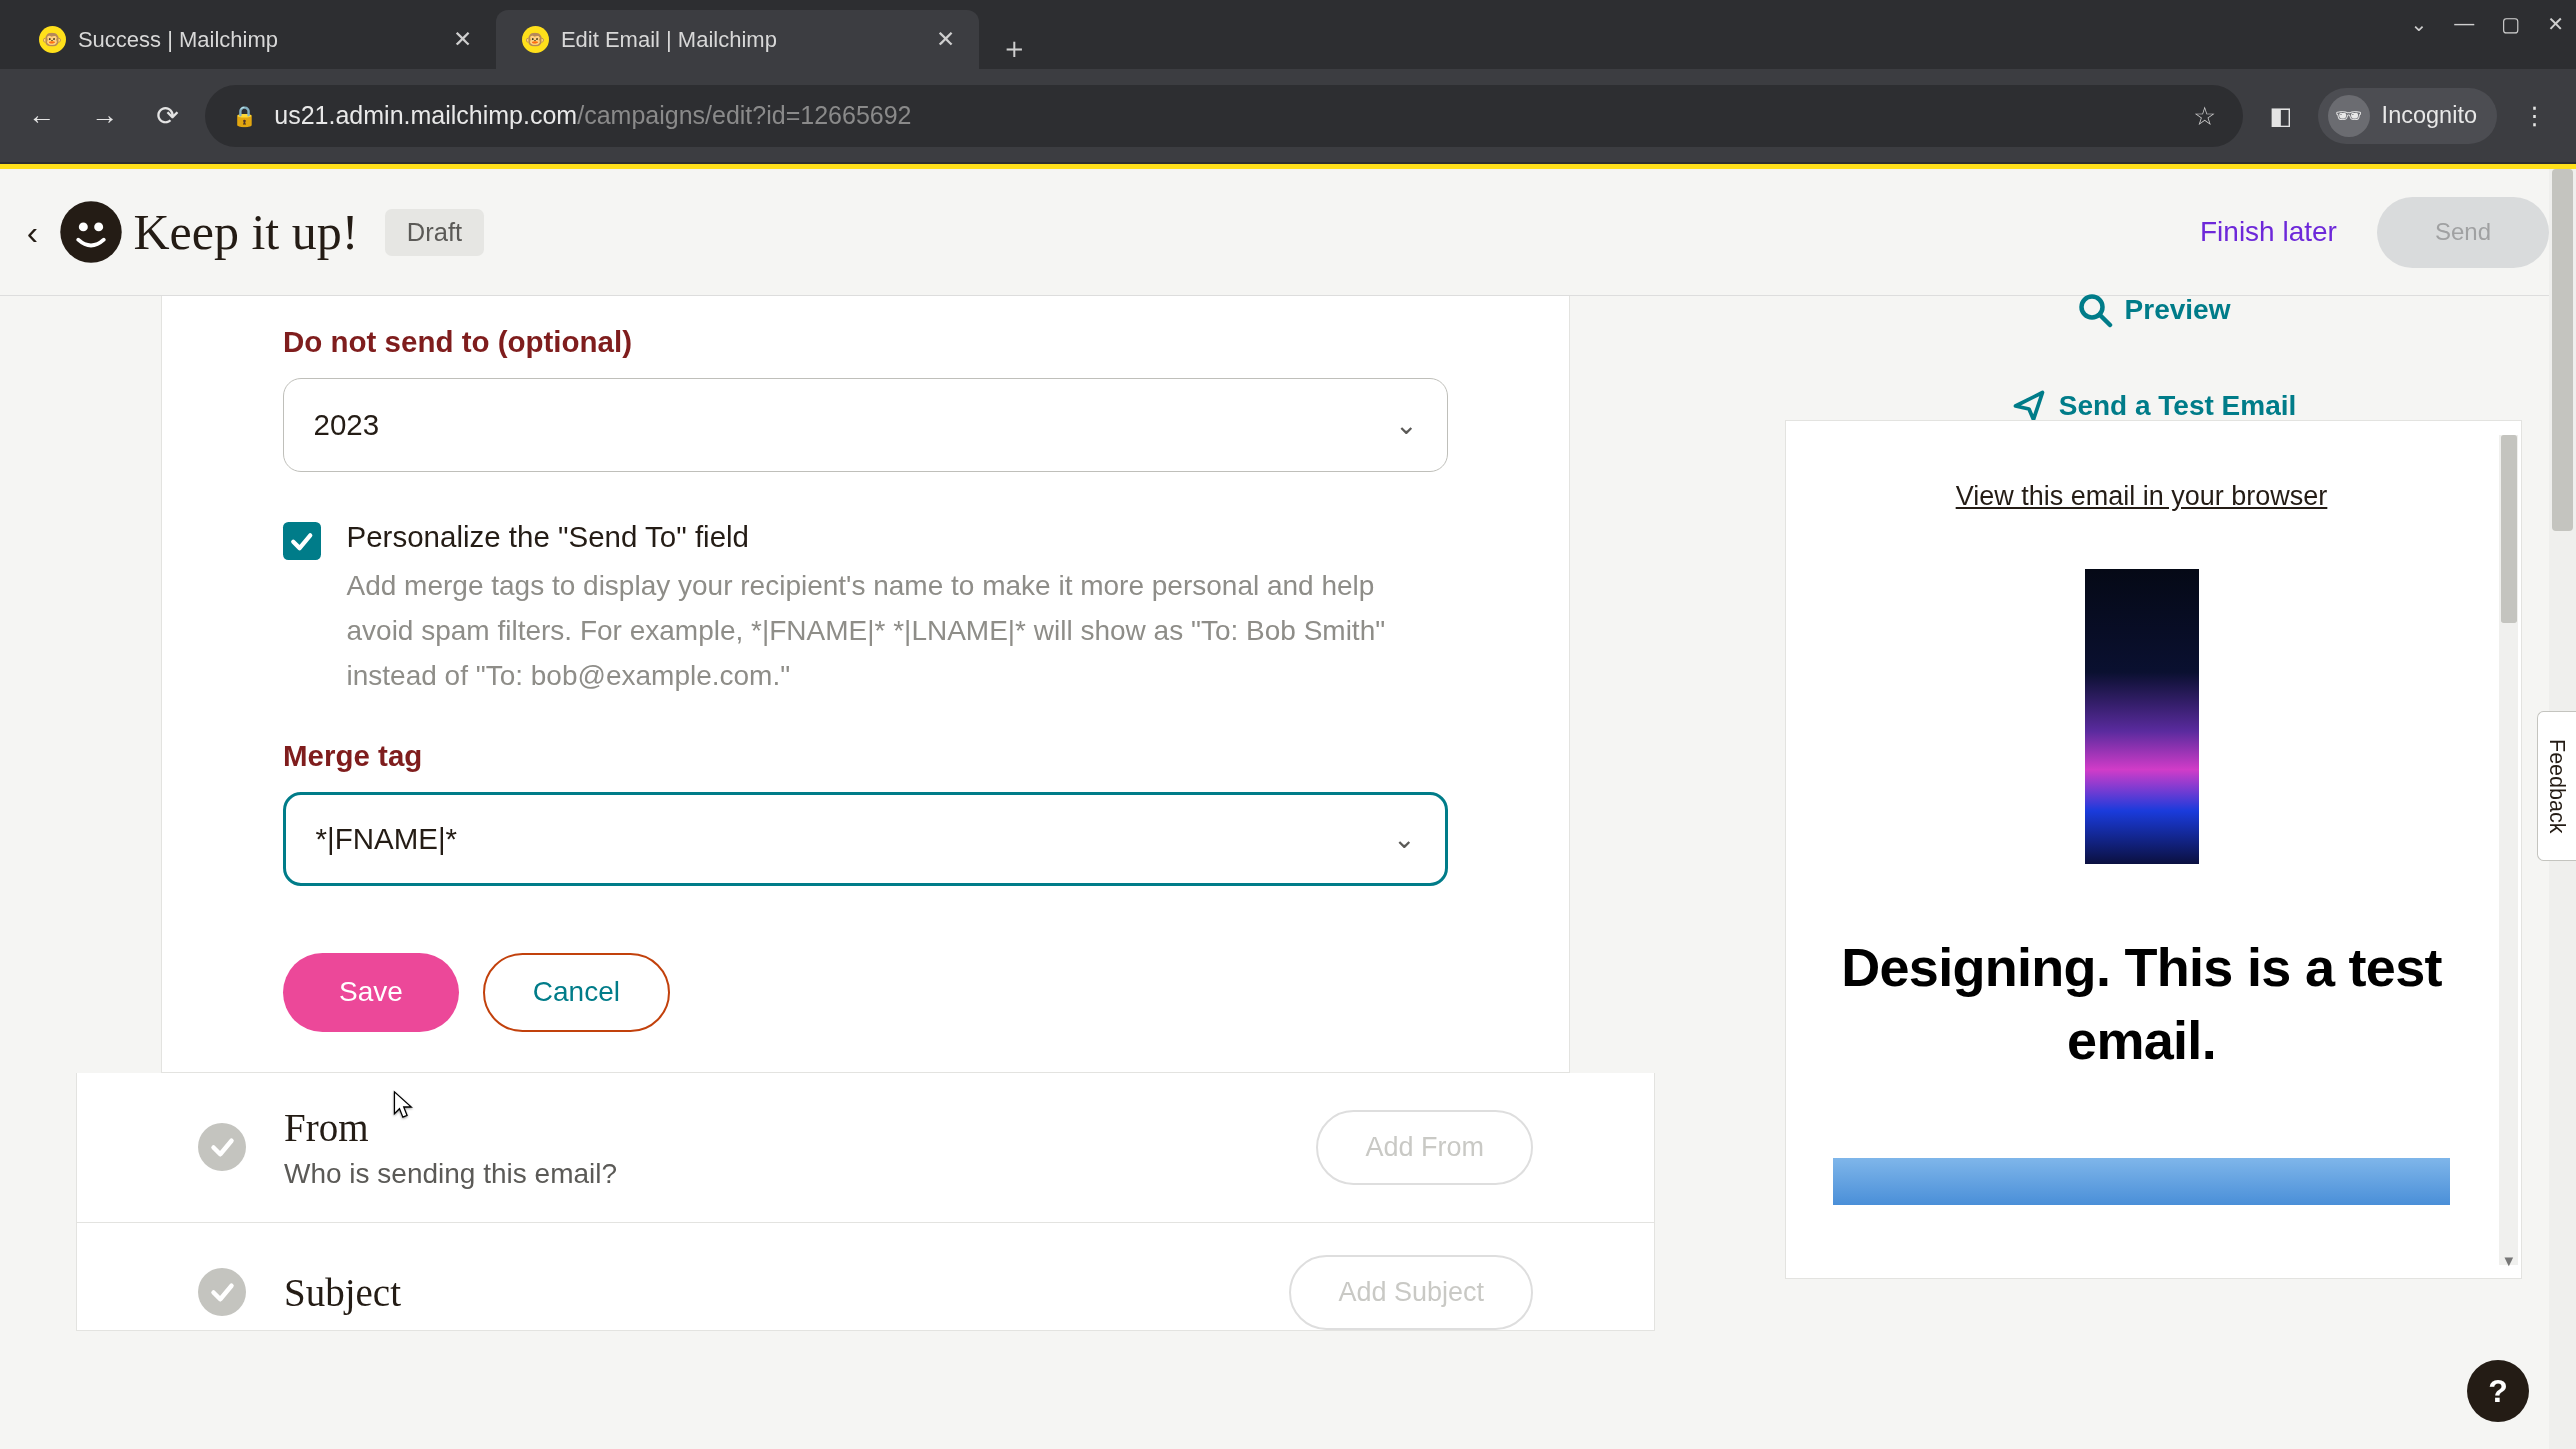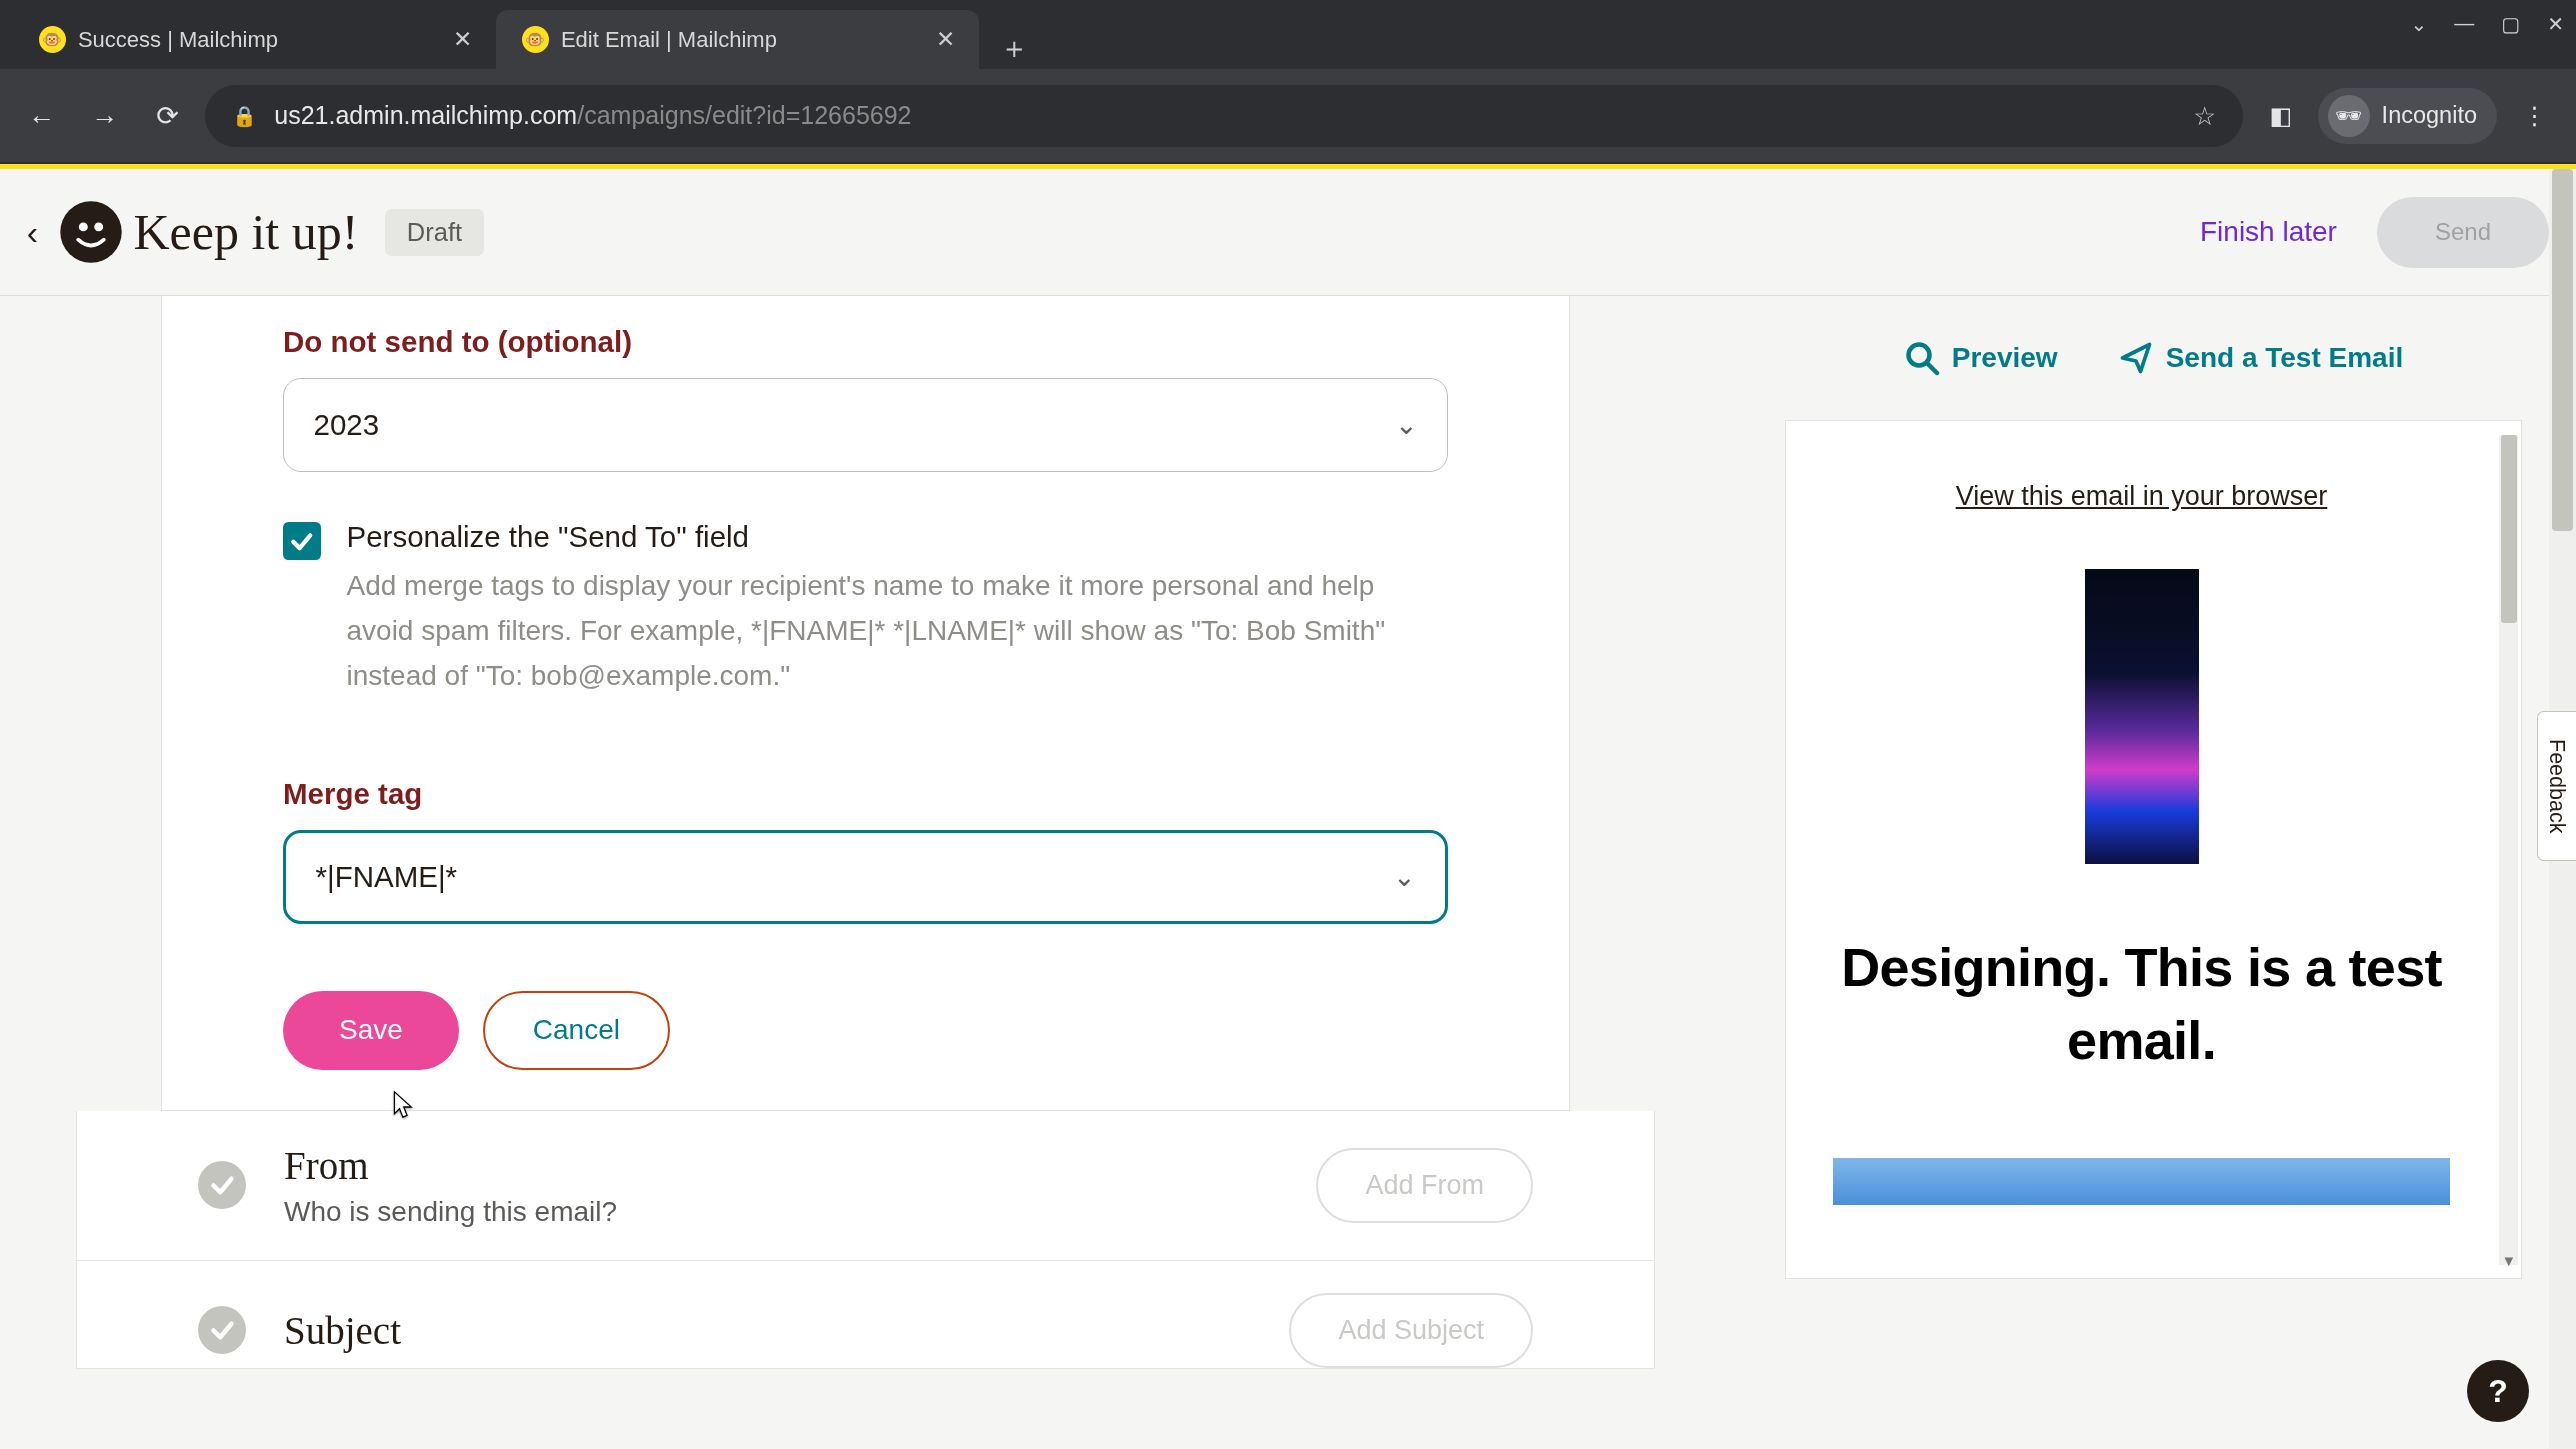--- a/index.html
+++ b/index.html
@@ -137,21 +137,21 @@
     display: flex; align-items: center; justify-content: center;
     cursor: pointer; flex-shrink: 0; margin-top: 2.7px;
   }
   .checkbox svg { width: 25.5px; height: 25.5px; }
   .check-content { flex: 1; }
   .check-title { font-size: 29.5px; color: #241c15; }
   .check-desc {
     font-size: 28px; color: #8e8d88; line-height: 1.6; margin-top: 10.7px;
     max-width: 1241px;
   }
-  .merge-group { margin-top: 78px; }
+  .merge-group { margin-top: 40px; }
   .btn-row { display: flex; gap: 24px; margin-top: 67px; margin-bottom: 40px; }
   .btn-primary {
     background: #ec4899; color: #fff; font-size: 28px; font-weight: 500;
     padding: 23px 56px; border-radius: 48px; cursor: pointer; border: none;
   }
   .btn-secondary {
     background: #fff; color: #007c89; font-size: 28px; font-weight: 500;
     padding: 21.5px 48px; border-radius: 48px; cursor: pointer;
     border: 2px solid #c2410c;
   }
@@ -177,21 +177,21 @@
     padding: 20px 47px; border-radius: 48px; cursor: pointer;
     border: 2px solid #dedede;
   }
 
   
   .right-col {
     flex: 1; position: relative; padding: 0 27px;
   }
   .sidebar-actions {
     display: flex; align-items: center; justify-content: center;
-    gap: 60px; height: 124px;
+    gap: 60px; height: 124px; flex-direction: column;
   }
   .side-action {
     display: flex; align-items: center; gap: 12px;
     color: #007c89; font-size: 28px; font-weight: 600; cursor: pointer;
   }
   .side-action svg { width: 36px; height: 36px; }
   .preview-frame {
     background: #fff; border: 0.7px solid #e3e3e0;
     height: 859px; margin: 0 27px; position: relative; overflow: hidden;
   }

